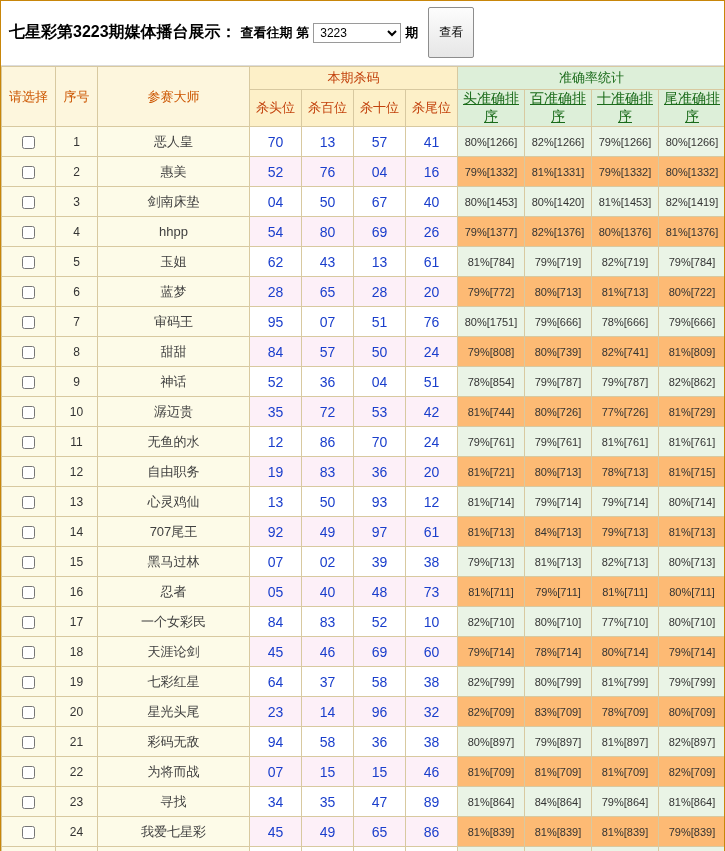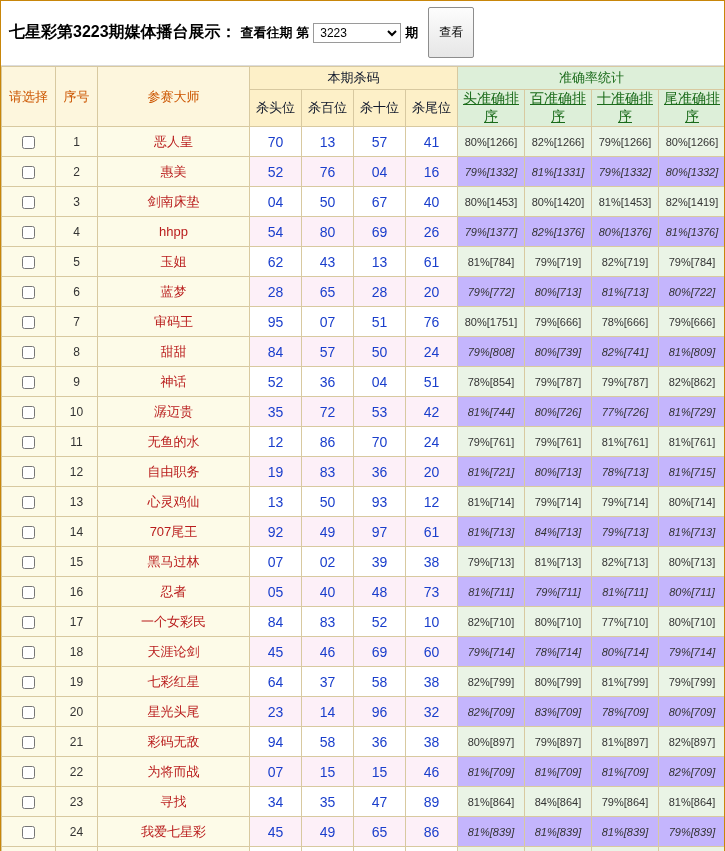--- a/index.html
+++ b/index.html
@@ -58,21 +58,21 @@
   table.grid td, table.grid th {
     border: 1px solid #d8c9a0;
     padding: 0;
     text-align: center;
     vertical-align: middle;
     font-weight: normal;
   }
   
   .hdr1 td, .hdr2 td {
     background: #fdf6dd;
-    color: #0f172a;
+    color: #c2410c;
     font-weight: bold;
     font-size: 13px;
     height: 23px;
   }
   .hdr1 td.sec-kill, .hdr2 td.sec-kill {
     background: #fdf0c8;
   }
   .hdr1 td.sec-rate, .hdr2 td.sec-rate {
     background: #ddefd9;
     color: #1a6b1a;
@@ -81,26 +81,26 @@
   .hdr2 td.sec-rate { font-size: 14px; }
   .hdr2 td.sec-rate span.u { text-decoration: underline; }
   .hdr1 td.choose, .hdr1 td.idx, .hdr1 td.master {
     background: #fdf6dd;
     color: #cc5500;
   }
   
   tbody tr td { height: 30px; font-size: 13px; }
   td.c-choose { background: #fdfbe8; width: 54px; }
   td.c-idx    { background: #fdfbe8; color: #333; width: 42px; font-size: 12px; }
-  td.c-master { background: #fdfbe8; color: #b91c1c; width: 152px; font-size: 13px; }
+  td.c-master { background: #fdfbe8; color: #404040; width: 152px; font-size: 13px; }
   td.c-kill   { background: #ffffff; color: #1a3ecc; font-weight: bold; font-size: 14px; }
   td.c-rate   { background: #eaf4e6; color: #333; font-size: 11px; }
   tbody tr.alt td.c-kill { background: #fdf0f8; }
   tbody tr.alt td.c-choose, tbody tr.alt td.c-idx, tbody tr.alt td.c-master { background: #fdfbe8; }
-  tbody tr.alt td.c-rate { background: #c4b5fd; font-style: italic; }
+  tbody tr.alt td.c-rate { background: #fdba74; }
   input[type=checkbox] {
     width: 13px; height: 13px; margin: 0; vertical-align: middle;
   }
 </style>
 </head>
 <body>
 
 <div id="page">
 
   <div class="topbar">

